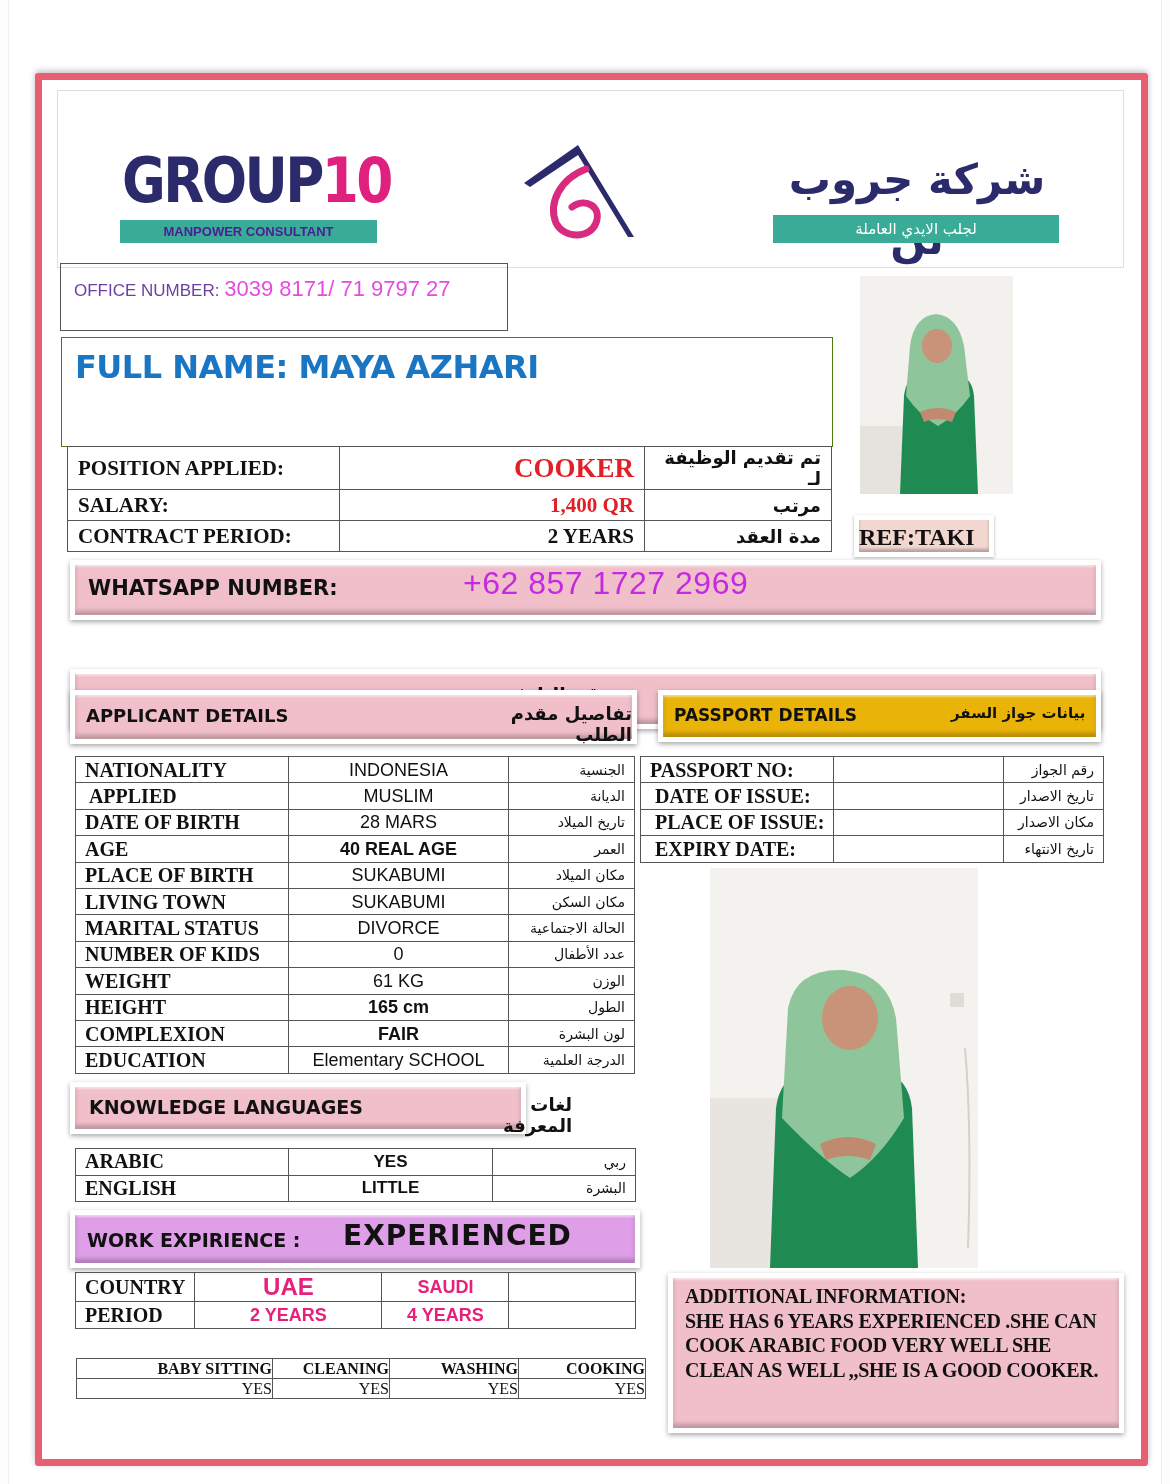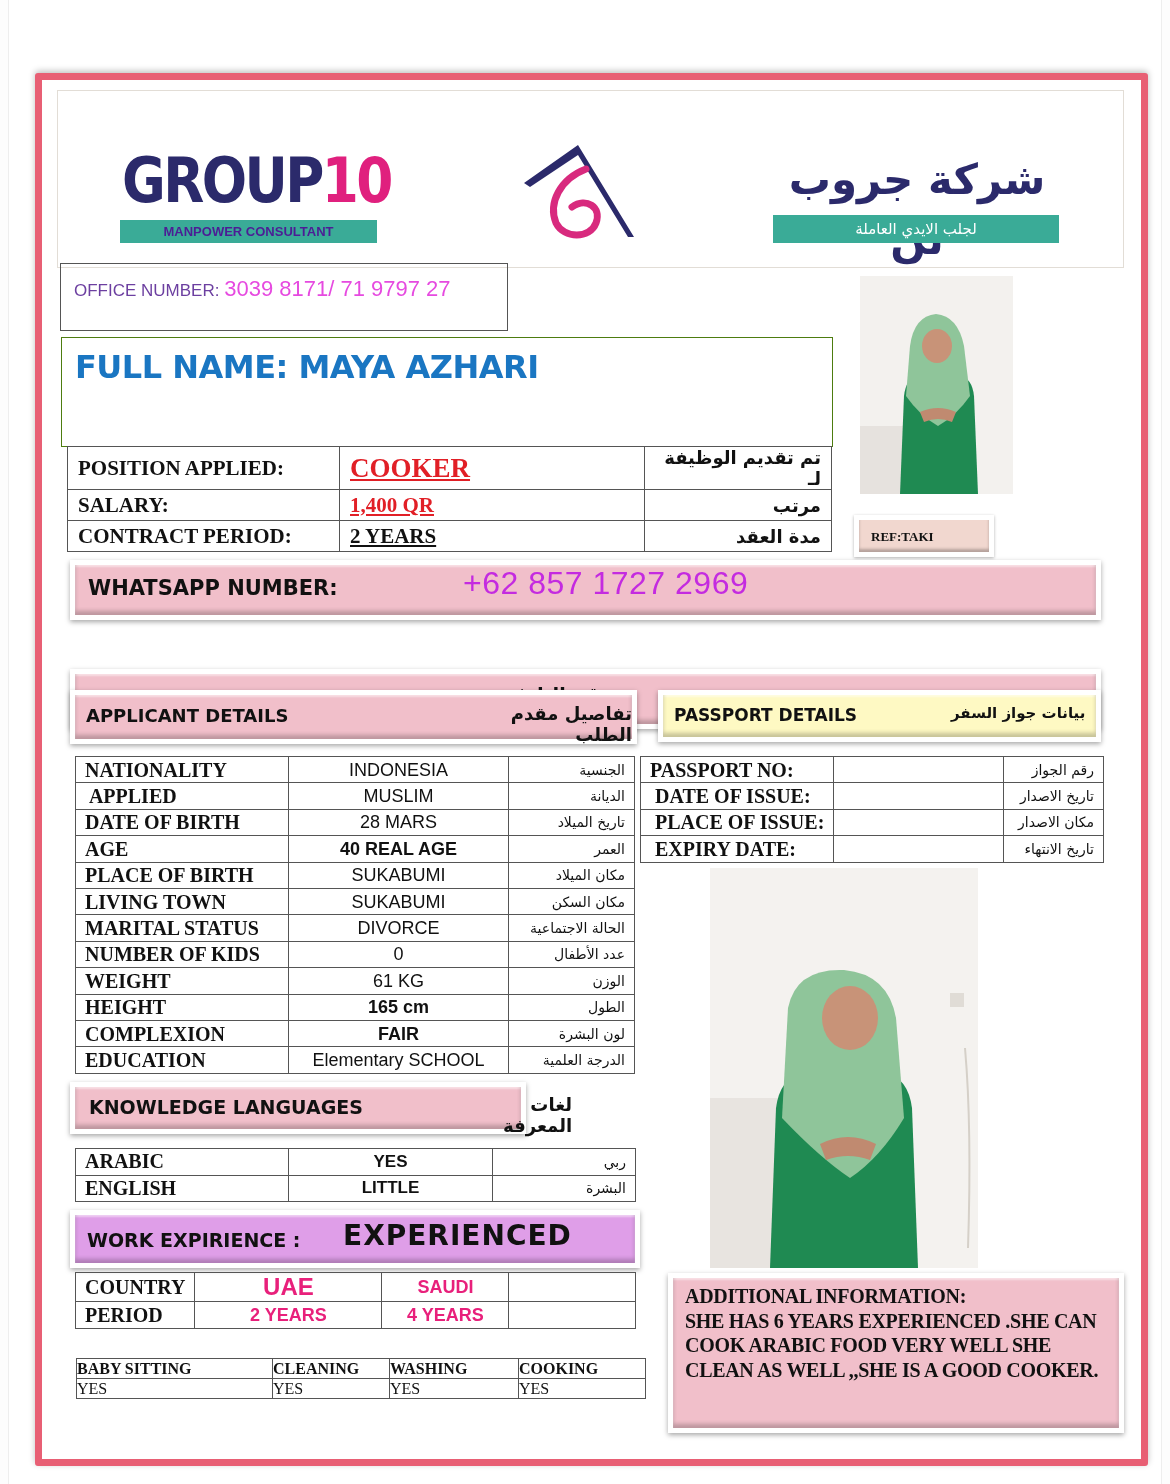--- a/index.html
+++ b/index.html
@@ -28,31 +28,31 @@
   
   .name-box { left: 61px; top: 337px; width: 772px; height: 110px; border: 1px solid #4d7c0f; padding: 10px 0 0 13px; }
   .name-box span { font-family: "DejaVu Sans", sans-serif; font-weight: bold; font-size: 32px; color: #1a76c2; letter-spacing: -0.5px; }
 
   table { border-collapse: collapse; }
   td { border: 1px solid #555; }
 
   .pos-table { left: 67px; top: 446px; width: 765px; }
   .pos-table td { height: 32px; font-weight: bold; font-size: 21px; padding: 0 10px; }
   .pos-table tr:nth-child(n+2) td { height: 31px; }
-  .pos-table .v { text-align: left; text-decoration: underline; }
+  .pos-table .v { text-align: right; }
   .pos-table .ar { text-align: right; direction: rtl; font-family: "DejaVu Sans", sans-serif; font-size: 18px; margin-left: 28px; }
   .red { color: #e11f26; }
 
   .photo-small { left: 860px; top: 276px; width: 153px; height: 218px; }
   .ref { left: 854px; top: 515px; width: 140px; height: 42px; background: #fff; box-shadow: 0 1px 3px rgba(0,0,0,0.3); padding: 5px; }
-  .ref div { width: 100%; height: 100%; background: #f1d7cf; box-shadow: inset 0 -3px 3px rgba(0,0,0,0.25); font-weight: bold; font-size: 13px; line-height: 34px; padding-left: 12px; }
+  .ref div { width: 100%; height: 100%; background: #f1d7cf; box-shadow: inset 0 -3px 3px rgba(0,0,0,0.25); font-weight: bold; font-size: 24px; line-height: 34px; }
 
   .banner { background: #fff; box-shadow: 0 2px 5px rgba(0,0,0,0.35); padding: 5px; }
   .banner .in { width: 100%; height: 100%; background: #f1bfca; box-shadow: inset 0 -4px 4px rgba(0,0,0,0.22), inset 0 2px 2px rgba(255,255,255,0.5); position: relative; }
-  .banner.peach .in { background: #fef9c3; }
+  .banner.peach .in { background: #eab308; }
   .banner.purple .in { background: #df9ee8; }
   .bl { position: absolute; font-family: "DejaVu Sans", sans-serif; font-weight: bold; color: #111; }
   .bar { position: absolute; font-family: "DejaVu Sans", sans-serif; font-weight: bold; direction: rtl; color: #111; }
 
   .wa { left: 70px; top: 560px; width: 1031px; height: 60px; }
   .ph { left: 70px; top: 625px; width: 1031px; height: 60px; margin-top: 44px; }
   .ad { left: 70px; top: 690px; width: 567px; height: 54px; }
   .pd { left: 658px; top: 690px; width: 443px; height: 52px; }
   .kl { left: 70px; top: 1082px; width: 456px; height: 52px; }
   .we { left: 70px; top: 1210px; width: 570px; height: 58px; }
@@ -76,21 +76,21 @@
   .lang-table .k { font-weight: bold; width: 213px; }
   .lang-table .v { text-align: center; font-weight: bold; font-family: "Liberation Sans", sans-serif; font-size: 17px; width: 204px; }
   .lang-table .ar { text-align: right; direction: rtl; font-family: "DejaVu Sans", sans-serif; font-size: 14px; }
 
   .exp-table { left: 75px; top: 1272px; width: 561px; }
   .exp-table td { height: 27px; font-size: 20px; padding: 0 9px; }
   .exp-table .k { font-weight: bold; width: 119px; }
   .exp-table .v { text-align: center; font-weight: bold; color: #e8207b; font-family: "Liberation Sans", sans-serif; font-size: 18px; }
 
   .skills-table { left: 76px; top: 1358px; width: 570px; }
-  .skills-table td { height: 20px; text-align: left; font-size: 16px; line-height: 19px; }
+  .skills-table td { height: 20px; text-align: right; font-size: 16px; line-height: 19px; }
   .skills-table tr:first-child td { font-weight: bold; }
 
   .addl { left: 668px; top: 1273px; width: 456px; height: 160px; }
   .addl .txt { position: absolute; left: 12px; top: 6px; right: 10px; font-weight: bold; font-size: 20px; line-height: 24.5px; letter-spacing: -0.3px; }
 </style>
 </head>
 <body>
 
 <div class="page-edge"></div>
 <div class="frame"></div>

